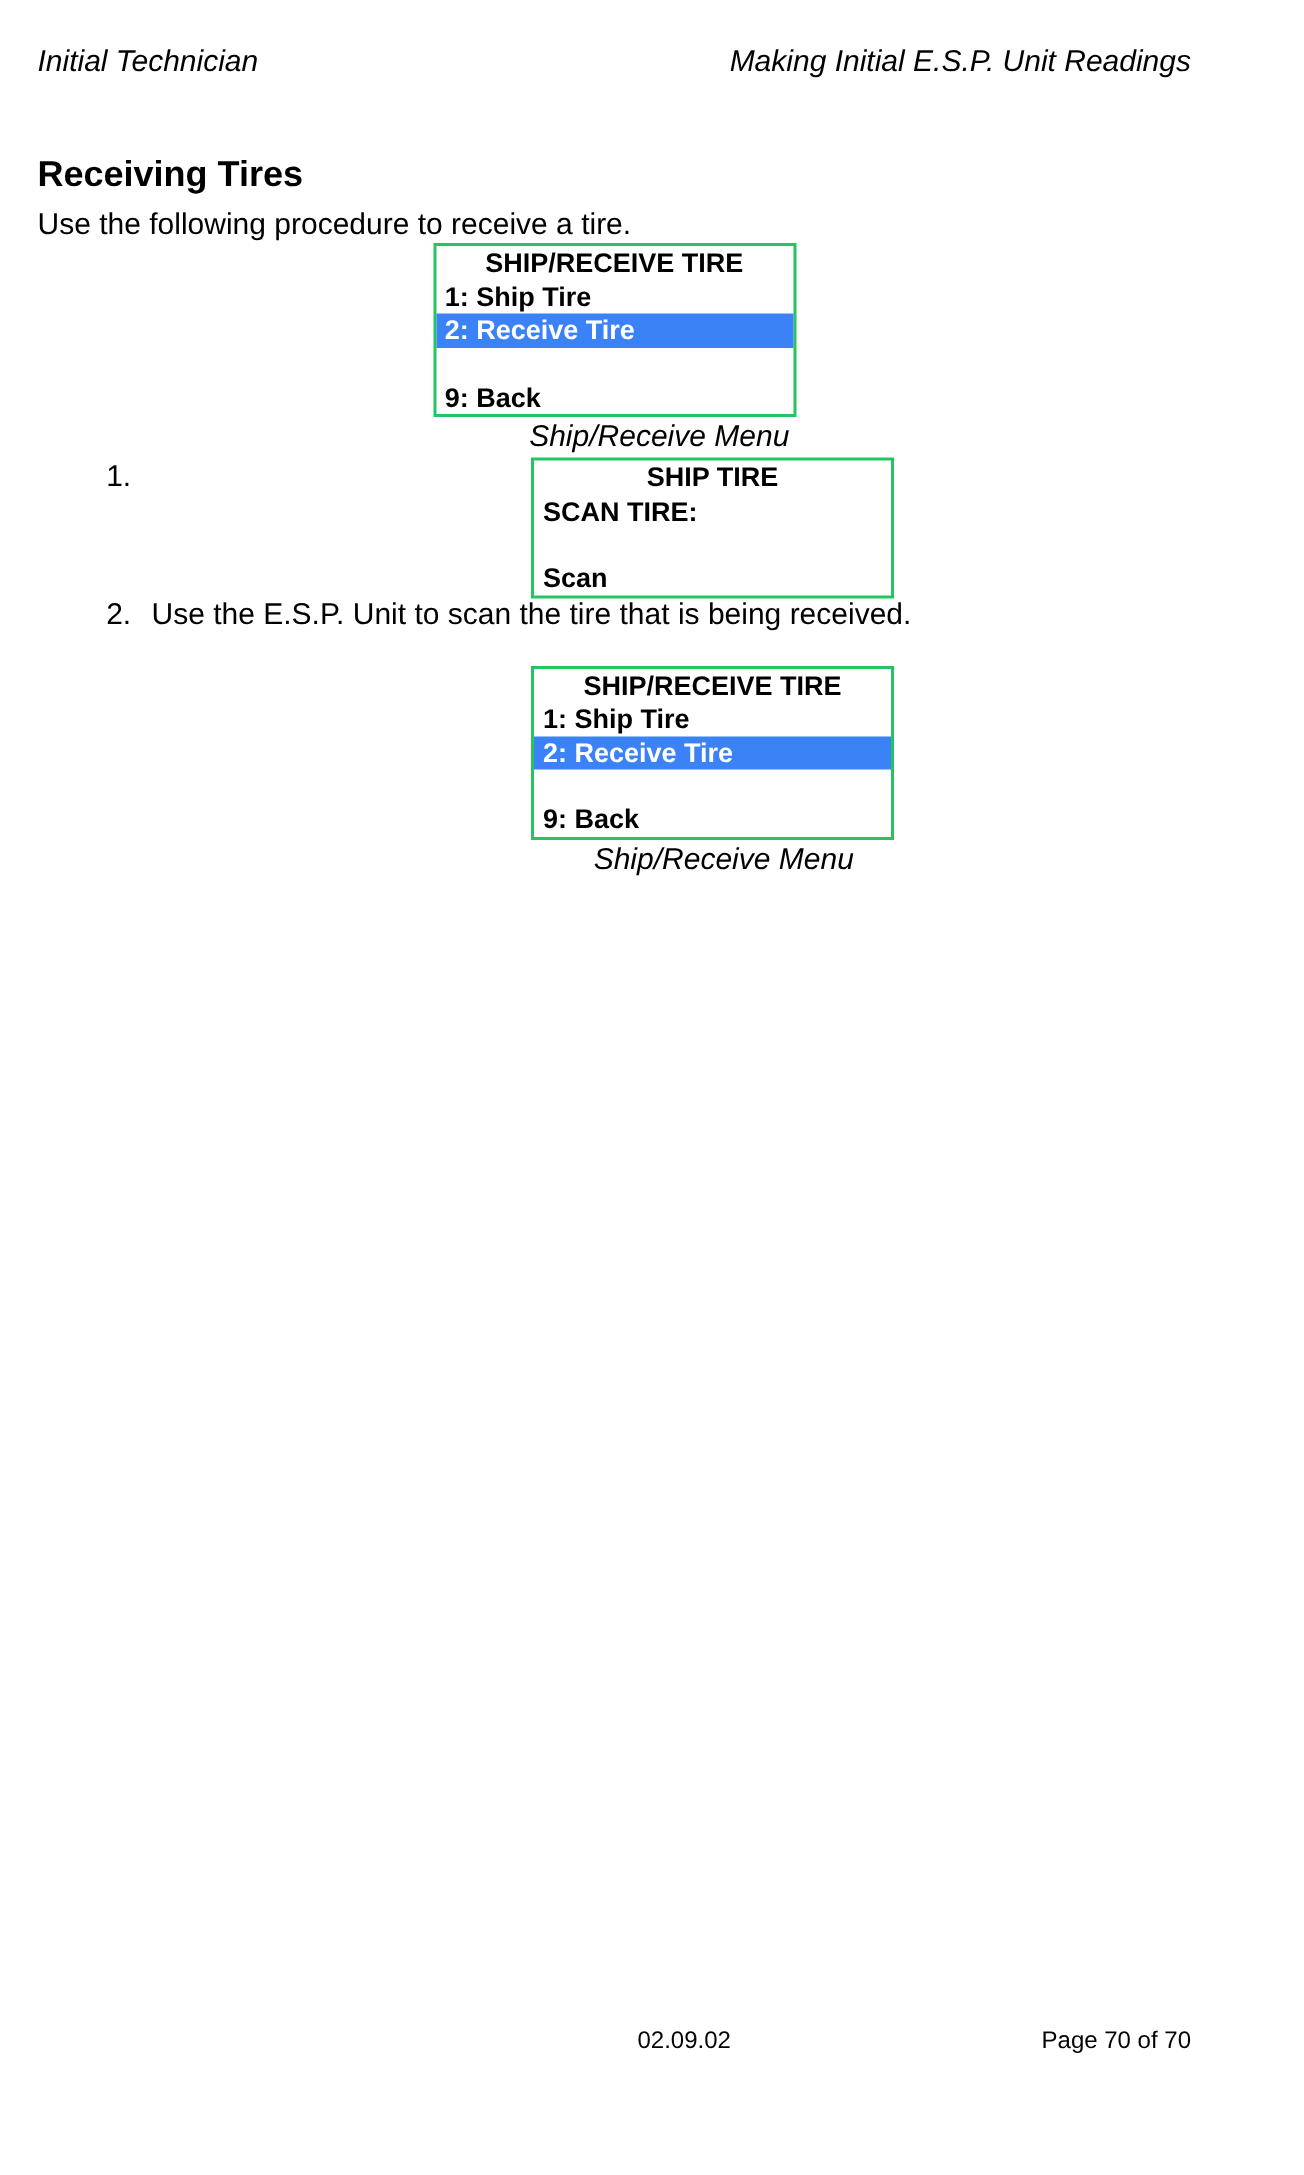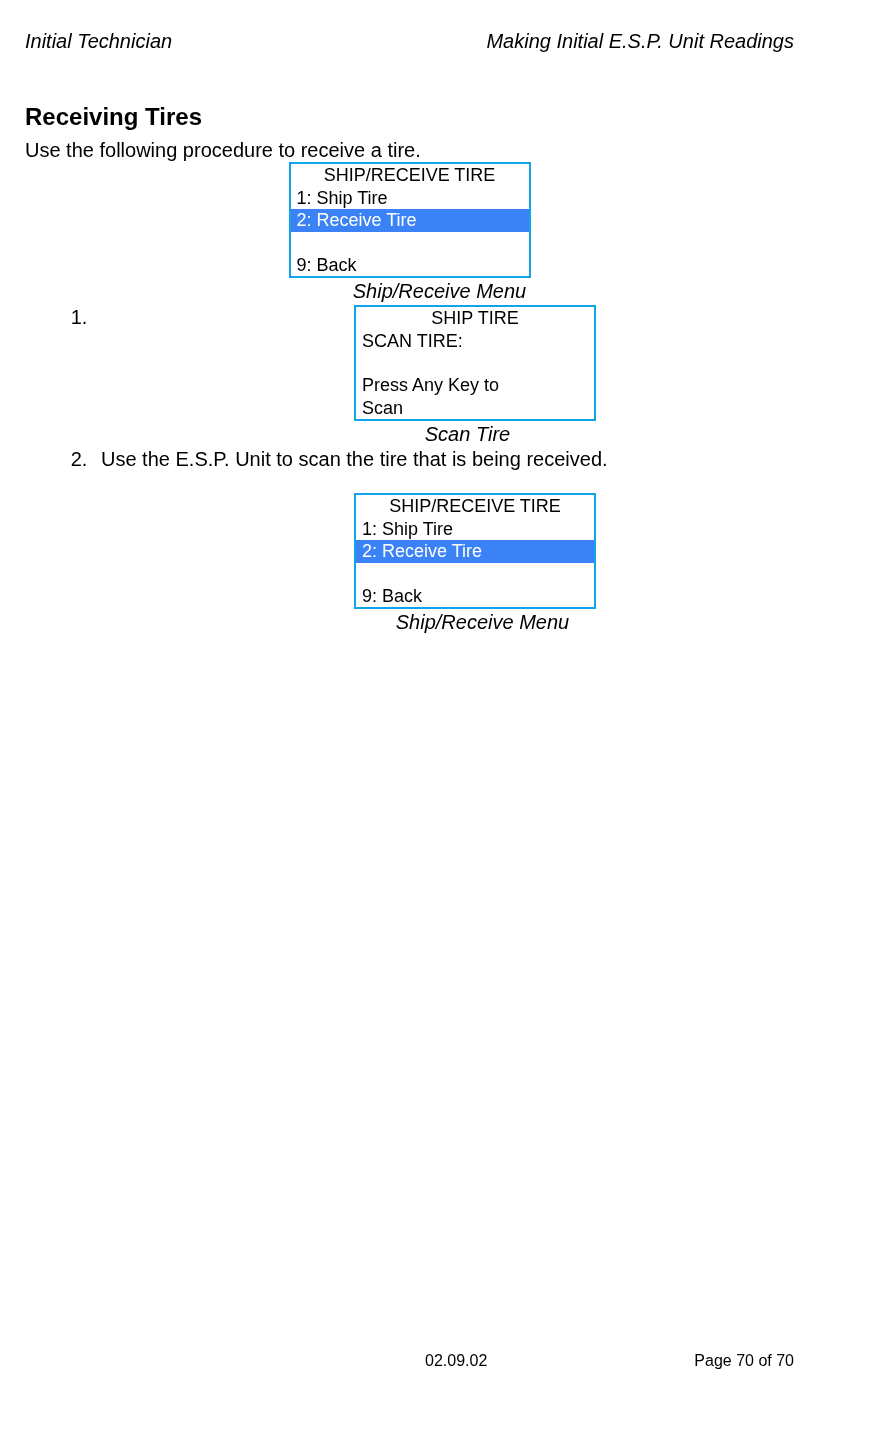--- a/index.html
+++ b/index.html
@@ -21,24 +21,24 @@
     .section-title {
       font-weight: bold;
       font-size: 24px;
       margin-bottom: 8px;
     }
     .intro {
       font-size: 20px;
       margin-bottom: 0;
     }
     .screen-box {
-      border: 2px solid #0ea5e9;
+      border: 2px solid #22c55e;
       width: 238px;
       margin: 0 auto;
-      font-weight: normal;
+      font-weight: bold;
       font-size: 18px;
       line-height: 1.25;
     }
     .screen-title {
       text-align: center;
       padding: 0 4px;
     }
     .screen-line {
       padding: 0 6px;
     }
@@ -115,24 +115,22 @@
   <div class="caption caption-offset">Ship/Receive Menu</div>
 </div>
 
 <ol>
   <li>
     <div class="screen-wrapper">
       <div class="screen-box" style="margin-left:253px;">
         <div class="screen-title">SHIP TIRE</div>
         <div class="screen-line">SCAN TIRE:</div>
         <div class="screen-blank"></div>
-        <div class="screen-line">Press Any Key to</div>
         <div class="screen-line">Scan</div>
       </div>
-      <div class="caption" style="padding-left:40px;">Scan Tire</div>
     </div>
   </li>
   <li>
     <div class="step-text">Use the E.S.P. Unit to scan the tire that is being received.</div>
     <div class="screen-wrapper-2">
       <div class="screen-box" style="margin-left:253px;">
         <div class="screen-title">SHIP/RECEIVE TIRE</div>
         <div class="screen-line">1: Ship Tire</div>
         <div class="screen-highlight">2: Receive Tire</div>
         <div class="screen-blank"></div>

